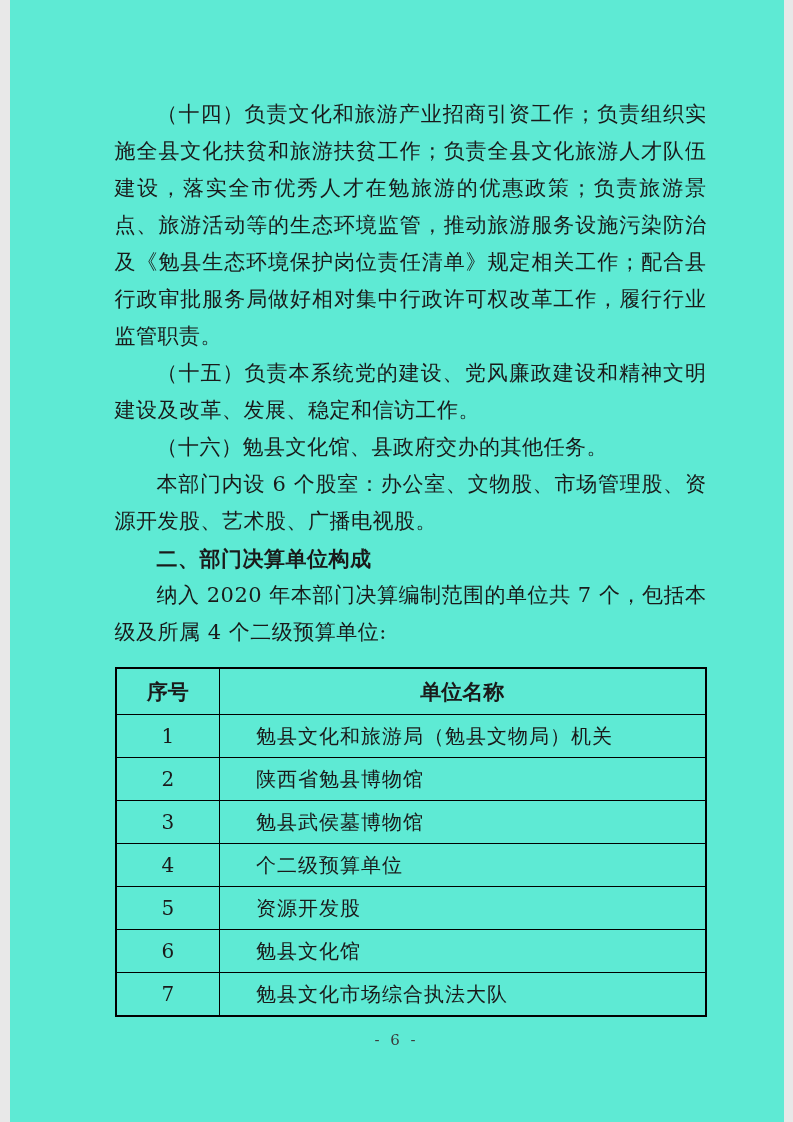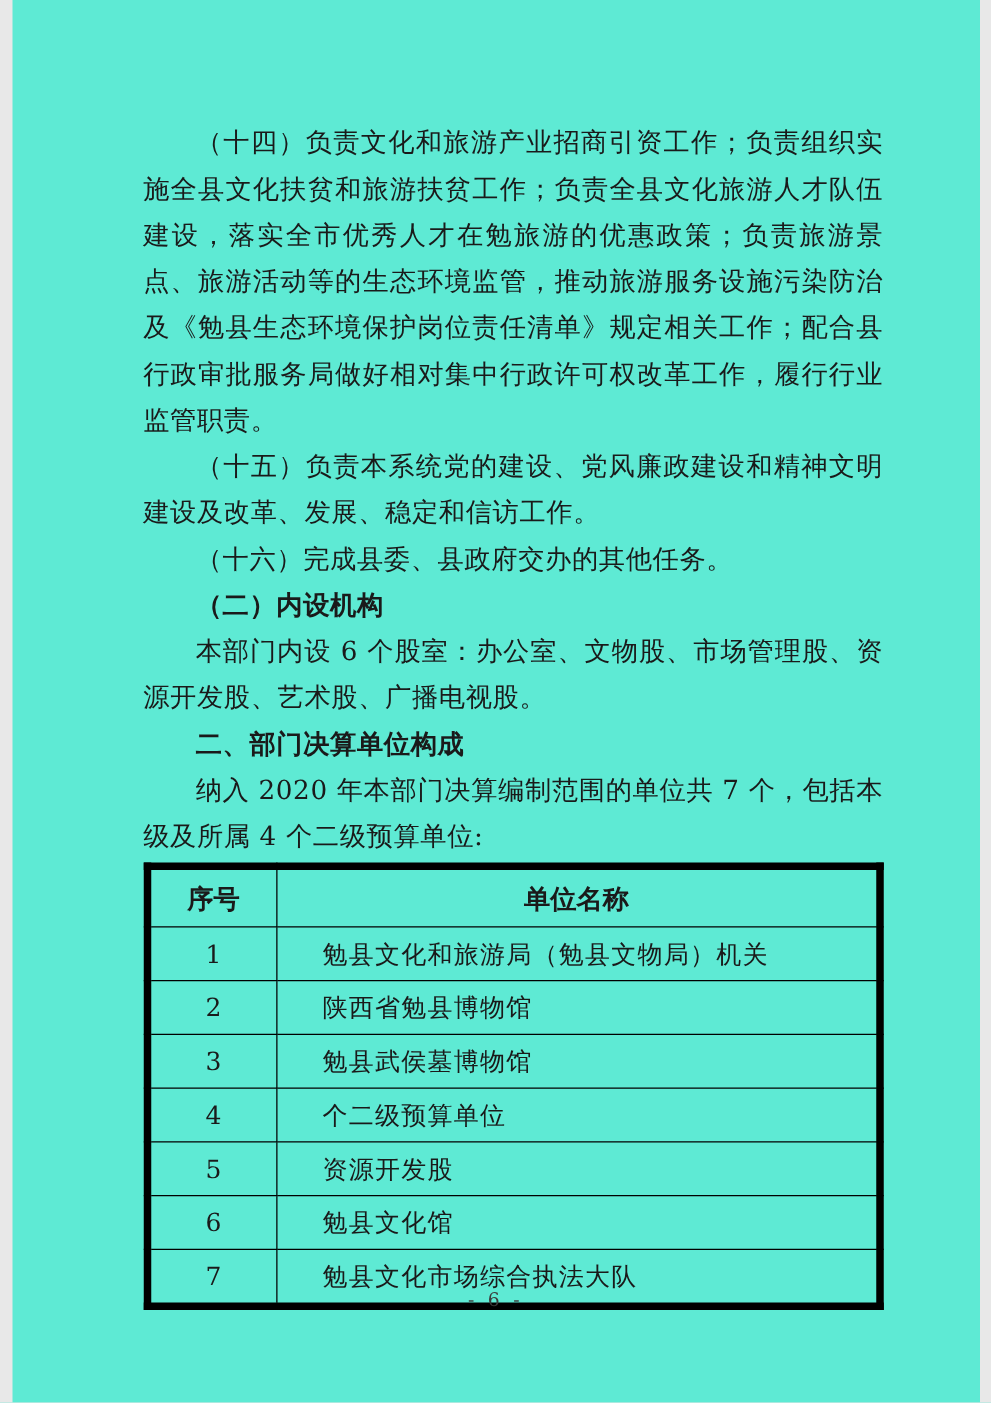--- a/index.html
+++ b/index.html
@@ -37,22 +37,22 @@
     line-height: 37px;
     text-indent: 2em;
     font-weight: 700;
     font-family: "Liberation Sans", sans-serif;
     letter-spacing: 0.5px;
   }
   table.unit-table {
     width: 100%;
     border-collapse: collapse;
     table-layout: fixed;
-    border: 6px solid #000000;
-    margin-top: 2px;
+    border: 2px solid #000000;
+    margin-top: 16px;
   }
   .unit-table th, .unit-table td {
     border: 1px solid #000;
     overflow: hidden;
     white-space: nowrap;
   }
   .unit-table col.serial-col { width: 104px; }
   .unit-table th {
     height: 43px;
     font-size: 21px;
@@ -87,23 +87,22 @@
   }
 </style>
 </head>
 <body>
 
 <div class="page">
   <div class="content">
 
     <p class="para">（十四）负责文化和旅游产业招商引资工作；负责组织实施全县文化扶贫和旅游扶贫工作；负责全县文化旅游人才队伍建设，落实全市优秀人才在勉旅游的优惠政策；负责旅游景点、旅游活动等的生态环境监管，推动旅游服务设施污染防治及《勉县生态环境保护岗位责任清单》规定相关工作；配合县行政审批服务局做好相对集中行政许可权改革工作，履行行业监管职责。</p>
     <p class="para">（十五）负责本系统党的建设、党风廉政建设和精神文明建设及改革、发展、稳定和信访工作。</p>
-    <p class="para">（十六）完成县委、县政府交办的其他任务。</p>
+    <p class="para">（十六）勉县文化馆、县政府交办的其他任务。</p>
 
-    <h3 class="heading">（二）内设机构</h3>
     <p class="para">本部门内设 6 个股室：办公室、文物股、市场管理股、资源开发股、艺术股、广播电视股。</p>
 
     <h3 class="heading">二、部门决算单位构成</h3>
     <p class="para">纳入 2020 年本部门决算编制范围的单位共 7 个，包括本级及所属 4 个二级预算单位:</p>
 
     <table class="unit-table">
       <colgroup>
         <col class="serial-col">
         <col>
       </colgroup>

